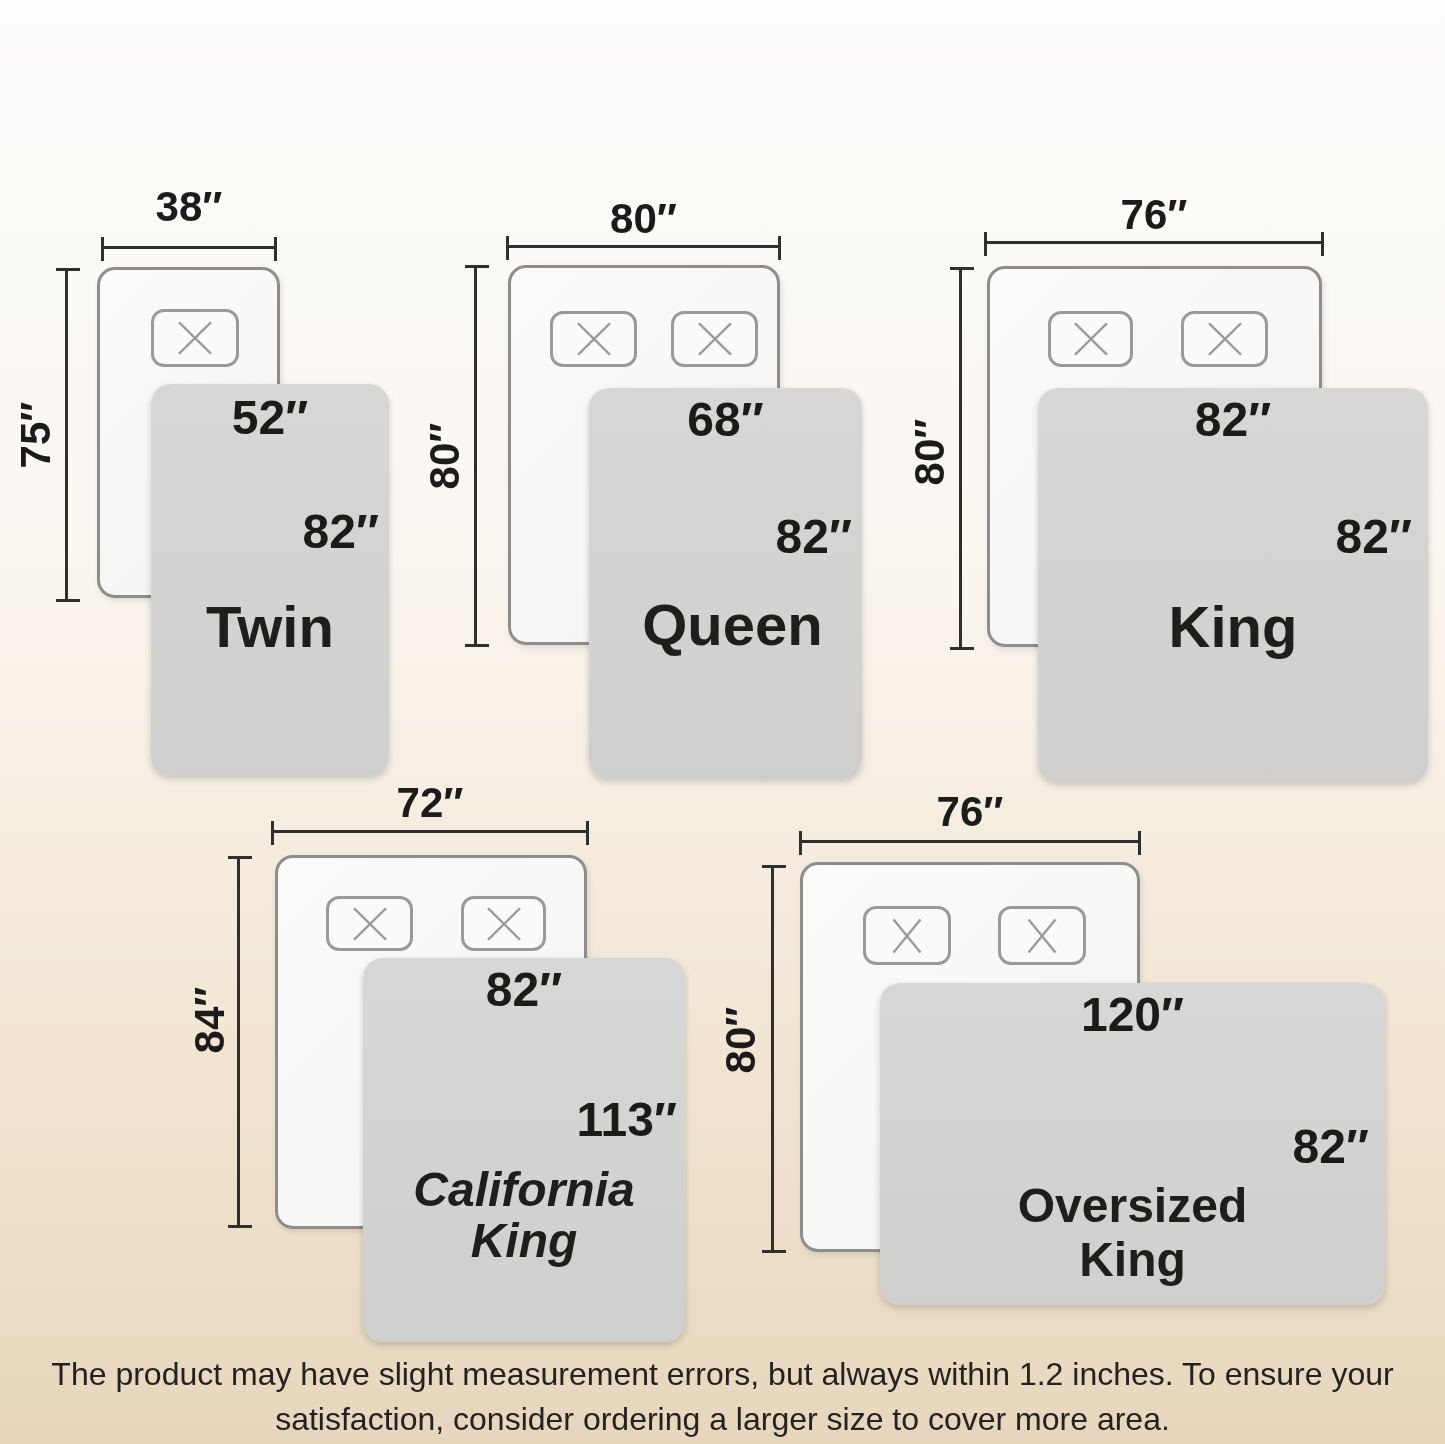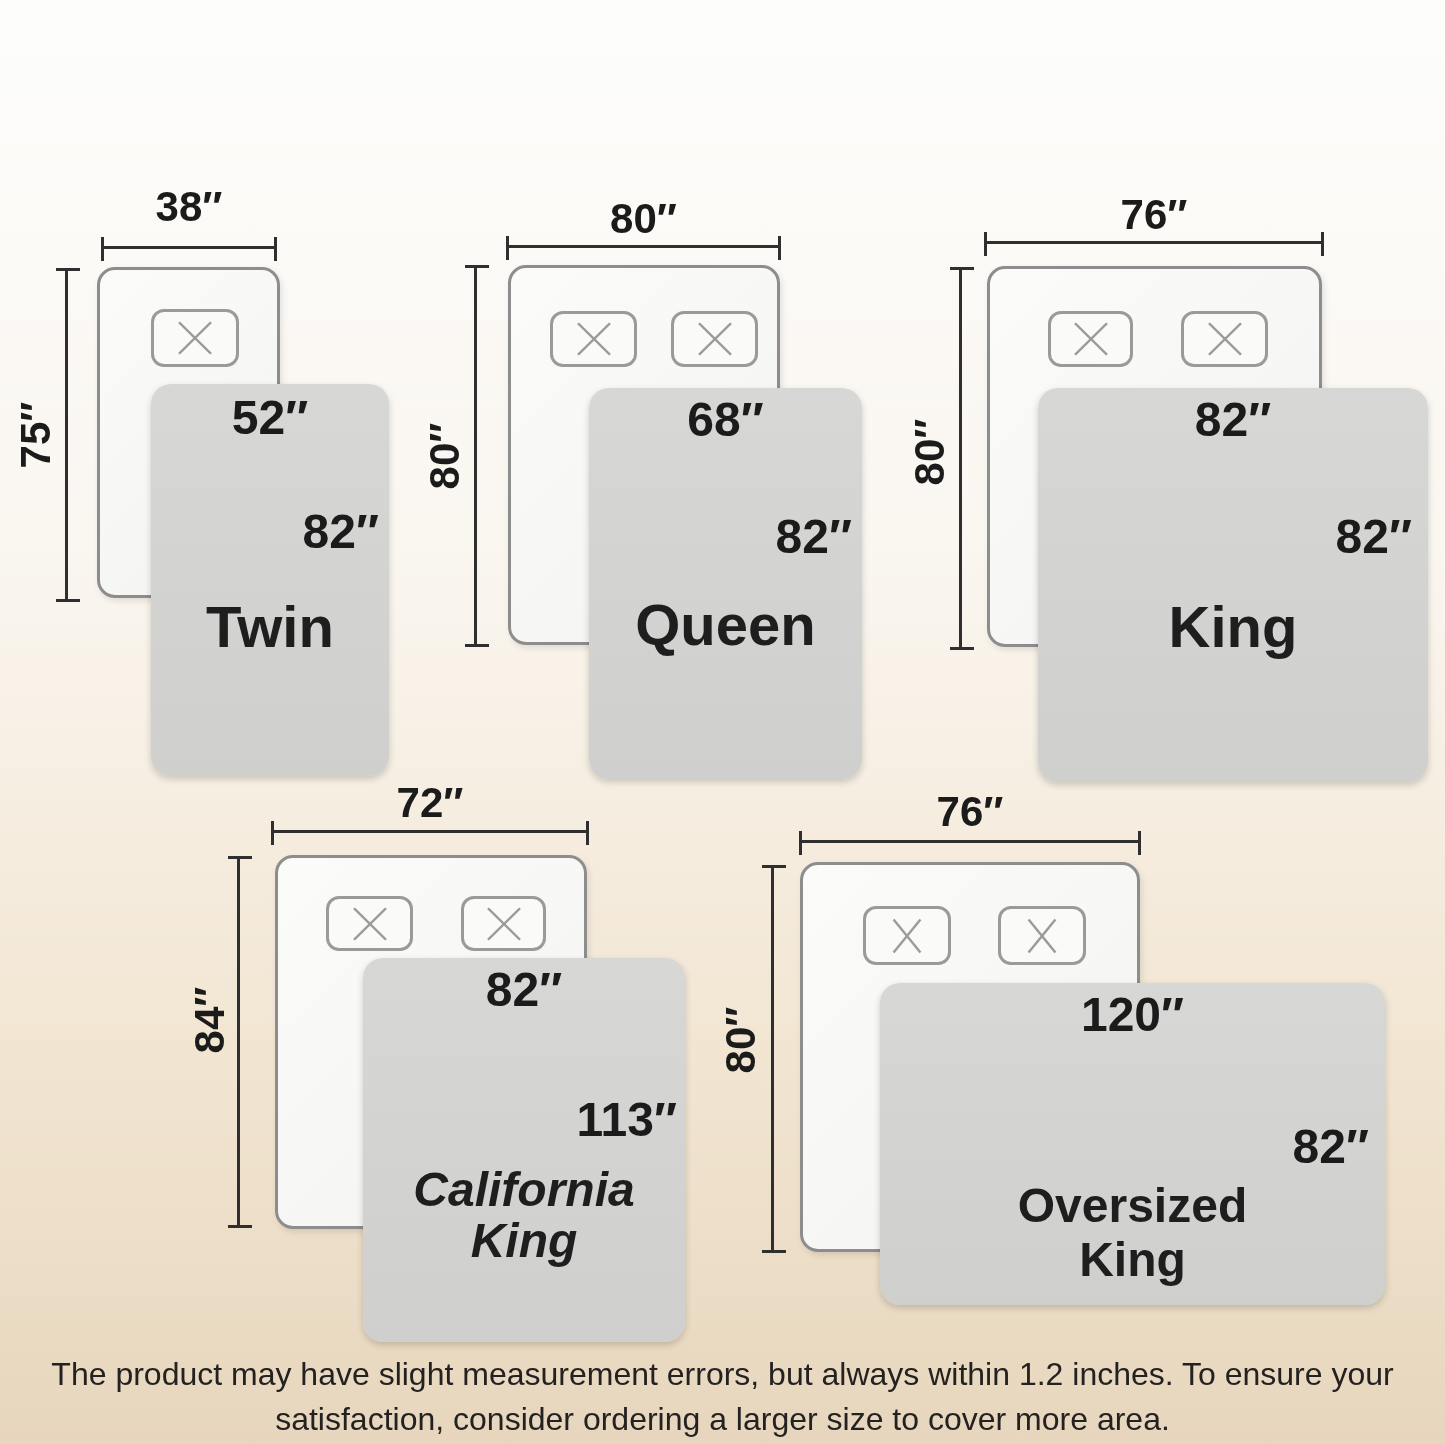--- a/index.html
+++ b/index.html
@@ -119,21 +119,21 @@
       <div class="pillow" style="left:160px;top:43px;width:87px;height:56px;">
         <svg width="50" height="44" viewBox="0 0 100 100" preserveAspectRatio="none">
           <line x1="18" y1="14" x2="82" y2="86" stroke="#9b9b9b" stroke-width="5"></line>
           <line x1="82" y1="14" x2="18" y2="86" stroke="#9b9b9b" stroke-width="5"></line>
         </svg>
       </div>
     </div>
     <div class="blanket" style="left:589px;top:388px;width:273px;height:391px;">
       <div class="bl-w" style="top:6px;">68″</div>
       <div class="bl-h" style="top:123px;padding-right:10px;">82″</div>
-      <div class="bl-name" style="top:206px;">Queen</div>
+      <div class="bl-name" style="top:206px;padding-left:7px;">Queen</div>
     </div>
   </div>
 
   <div>
     <div class="dim-h" style="left:985px;top:241px;width:338px;"></div>
     <div class="dim-label" style="left:985px;top:192px;width:338px;">76″</div>
     <div class="dim-v" style="left:959px;top:268px;height:381px;"></div>
     <div class="dim-label rot" style="left:890px;top:429px;">80″</div>
     <div class="mattress" style="left:987px;top:266px;width:335px;height:381px;">
       <div class="pillow" style="left:58px;top:42px;width:85px;height:56px;">

